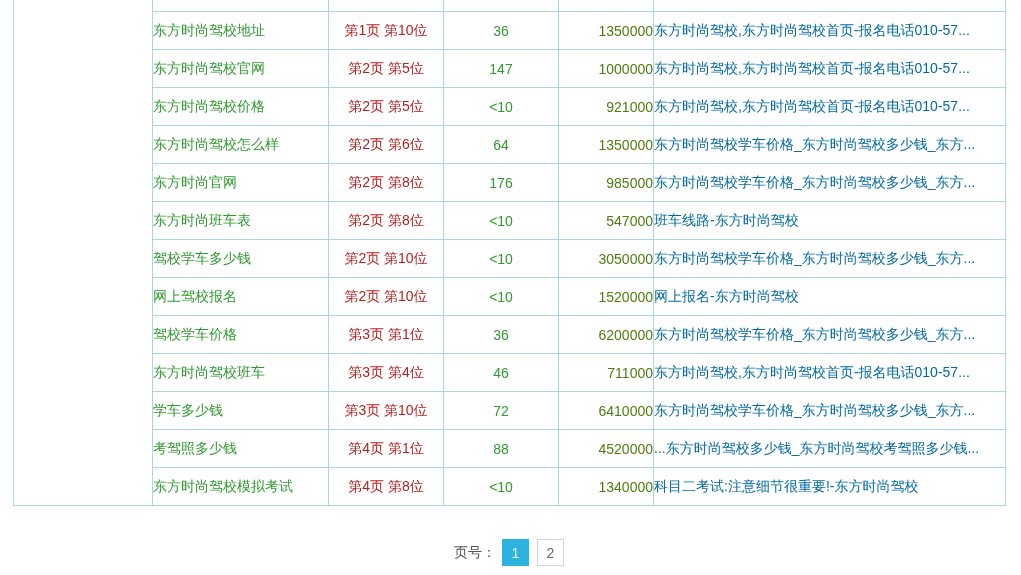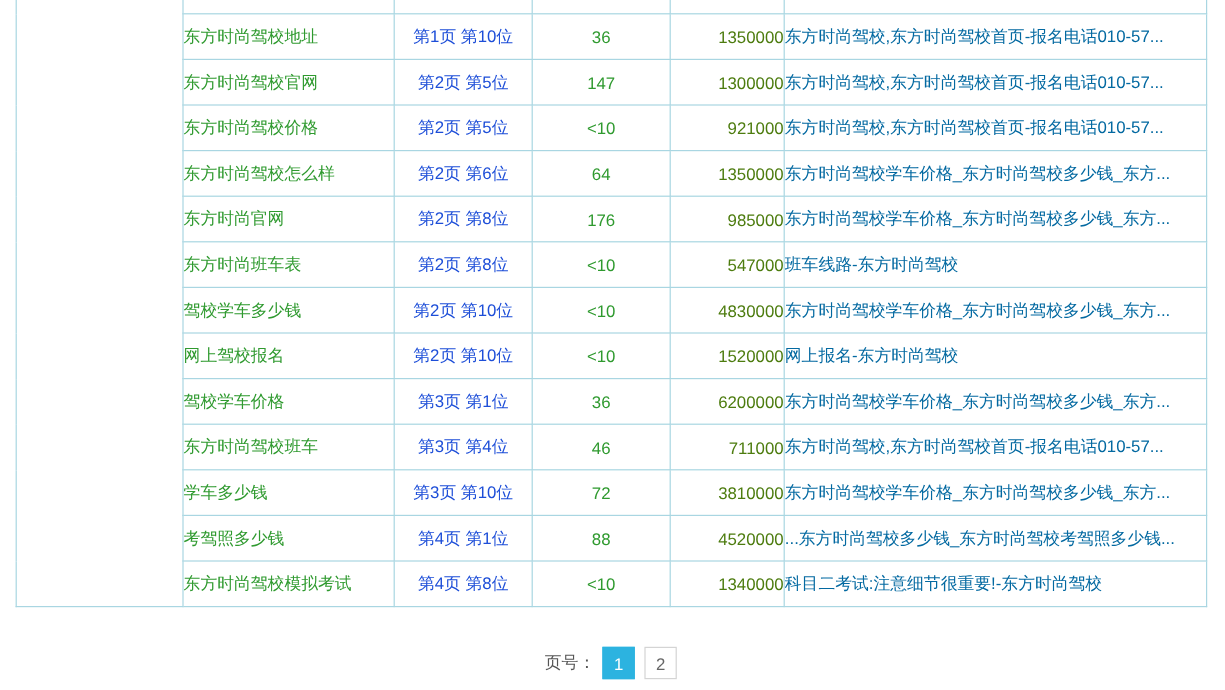--- a/index.html
+++ b/index.html
@@ -35,21 +35,21 @@
     overflow: hidden;
     white-space: nowrap;
     background: #ffffff;
   }
   
   tr.cut-row td { height: 11px; border-top: 0; }
   tr.data-row td { height: 37px; }
   td.left-cell { border-top: 0; }
   td.col-keyword { padding-left: 11px; color: #2f9a2f; text-align: left; }
   td.col-rank    { text-align: center; }
-  td.col-rank a  { color: #1d4ed8; text-decoration: none; cursor: pointer; }
+  td.col-rank a  { color: #b91c1c; text-decoration: none; cursor: pointer; }
   td.col-metric  { padding-right: 10px; color: #2f9a2f; text-align: center; }
   td.col-results { padding-right: 9px;  color: #4d7c0f; text-align: right; }
   td.col-title   { padding-left: 9px;  color: #0369a1; text-align: left; }
 
   .pagination {
     position: absolute;
     left: 13px;
     top: 539px;
     width: 992px;
     display: flex;
@@ -112,21 +112,21 @@
       <td class="col-keyword"><span>东方时尚驾校地址</span></td>
       <td class="col-rank"><a>第1页 第10位</a></td>
       <td class="col-metric"><span>36</span></td>
       <td class="col-results"><span>1350000</span></td>
       <td class="col-title"><span>东方时尚驾校,东方时尚驾校首页-报名电话010-57...</span></td>
     </tr>
           <tr class="data-row">
       <td class="col-keyword"><span>东方时尚驾校官网</span></td>
       <td class="col-rank"><a>第2页 第5位</a></td>
       <td class="col-metric"><span>147</span></td>
-      <td class="col-results"><span>1300000</span></td>
+      <td class="col-results"><span>1000000</span></td>
       <td class="col-title"><span>东方时尚驾校,东方时尚驾校首页-报名电话010-57...</span></td>
     </tr>
           <tr class="data-row">
       <td class="col-keyword"><span>东方时尚驾校价格</span></td>
       <td class="col-rank"><a>第2页 第5位</a></td>
       <td class="col-metric"><span>&lt;10</span></td>
       <td class="col-results"><span>921000</span></td>
       <td class="col-title"><span>东方时尚驾校,东方时尚驾校首页-报名电话010-57...</span></td>
     </tr>
           <tr class="data-row">
@@ -147,21 +147,21 @@
       <td class="col-keyword"><span>东方时尚班车表</span></td>
       <td class="col-rank"><a>第2页 第8位</a></td>
       <td class="col-metric"><span>&lt;10</span></td>
       <td class="col-results"><span>547000</span></td>
       <td class="col-title"><span>班车线路-东方时尚驾校</span></td>
     </tr>
           <tr class="data-row">
       <td class="col-keyword"><span>驾校学车多少钱</span></td>
       <td class="col-rank"><a>第2页 第10位</a></td>
       <td class="col-metric"><span>&lt;10</span></td>
-      <td class="col-results"><span>4830000</span></td>
+      <td class="col-results"><span>3050000</span></td>
       <td class="col-title"><span>东方时尚驾校学车价格_东方时尚驾校多少钱_东方...</span></td>
     </tr>
           <tr class="data-row">
       <td class="col-keyword"><span>网上驾校报名</span></td>
       <td class="col-rank"><a>第2页 第10位</a></td>
       <td class="col-metric"><span>&lt;10</span></td>
       <td class="col-results"><span>1520000</span></td>
       <td class="col-title"><span>网上报名-东方时尚驾校</span></td>
     </tr>
           <tr class="data-row">
@@ -175,21 +175,21 @@
       <td class="col-keyword"><span>东方时尚驾校班车</span></td>
       <td class="col-rank"><a>第3页 第4位</a></td>
       <td class="col-metric"><span>46</span></td>
       <td class="col-results"><span>711000</span></td>
       <td class="col-title"><span>东方时尚驾校,东方时尚驾校首页-报名电话010-57...</span></td>
     </tr>
           <tr class="data-row">
       <td class="col-keyword"><span>学车多少钱</span></td>
       <td class="col-rank"><a>第3页 第10位</a></td>
       <td class="col-metric"><span>72</span></td>
-      <td class="col-results"><span>3810000</span></td>
+      <td class="col-results"><span>6410000</span></td>
       <td class="col-title"><span>东方时尚驾校学车价格_东方时尚驾校多少钱_东方...</span></td>
     </tr>
           <tr class="data-row">
       <td class="col-keyword"><span>考驾照多少钱</span></td>
       <td class="col-rank"><a>第4页 第1位</a></td>
       <td class="col-metric"><span>88</span></td>
       <td class="col-results"><span>4520000</span></td>
       <td class="col-title"><span>...东方时尚驾校多少钱_东方时尚驾校考驾照多少钱...</span></td>
     </tr>
           <tr class="data-row">

